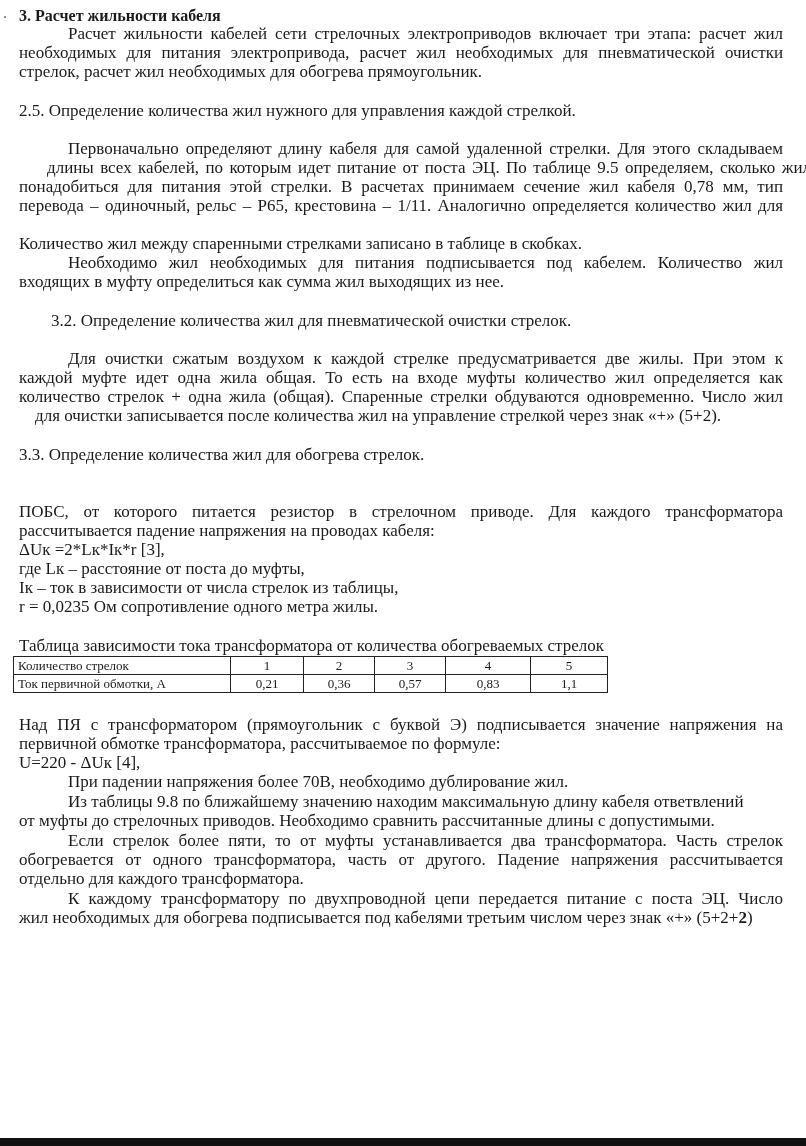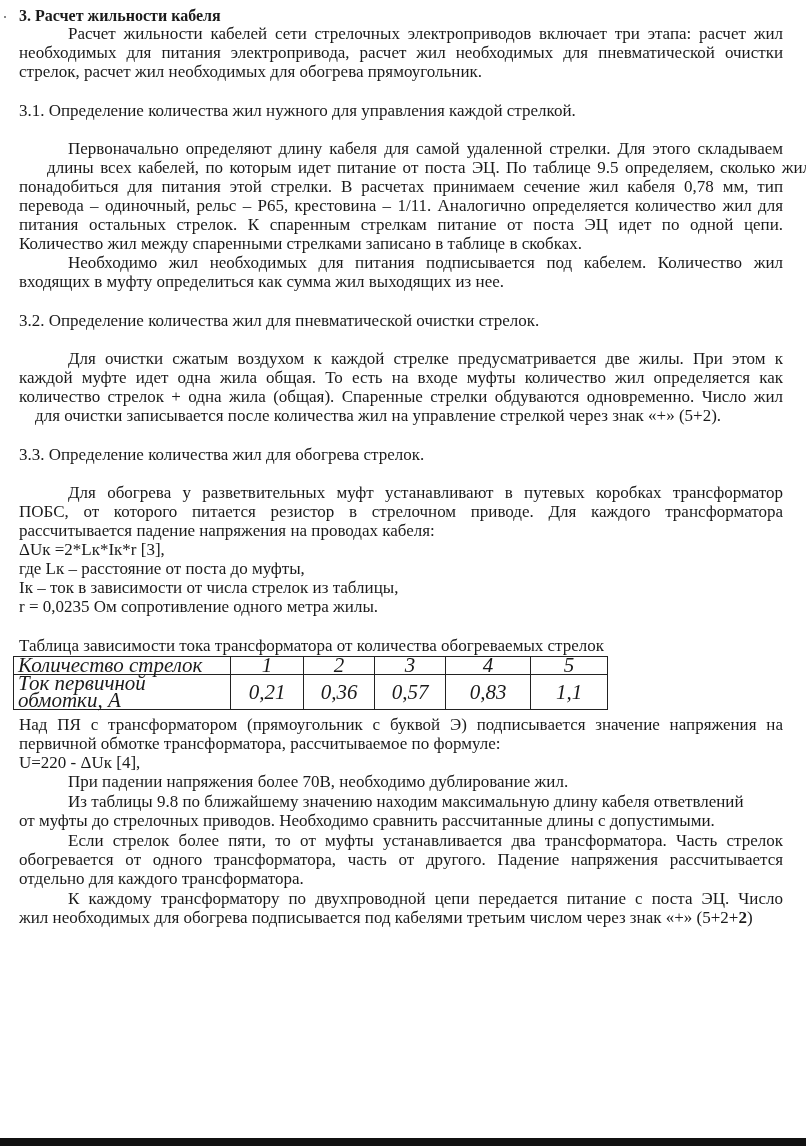--- a/index.html
+++ b/index.html
@@ -5,60 +5,58 @@
   html, body { margin: 0; padding: 0; background: #ffffff; }
   body { width: 806px; height: 1146px; position: relative; overflow: hidden;
          font-family: "Liberation Serif", "DejaVu Serif", serif; color: #1a1a1a; }
   .page { position: absolute; left: 0; top: 0; width: 806px; height: 1146px; }
   .line { position: absolute; left: 19px; font-size: 17px; line-height: 19px; white-space: nowrap; }
   .just { width: 764px; text-align: justify; text-align-last: justify; white-space: normal; }
   .ind { left: 68px; width: 715px; }
   .title { font-weight: bold; font-size: 16px; }
   .bold { font-weight: bold; }
   table.t { position: absolute; left: 13px; top: 656px; border-collapse: collapse;
-            font-family: "Liberation Serif", serif; font-size: 21px; font-style: italic; }
+            font-family: "Liberation Serif", serif; font-size: 13px; }
   table.t td { border: 1px solid #222; padding: 0 4px; height: 17px; line-height: 17px; }
   table.t td.h { width: 208px; text-align: left; }
   table.t td.v { text-align: center; }
   .c1 { width: 64px; } .c2 { width: 62px; } .c3 { width: 62px; } .c4 { width: 76px; } .c5 { width: 68px; }
   .bottom-bar { position: absolute; left: 0; top: 1138px; width: 806px; height: 8px; background: #111; }
   .speck { position: absolute; left: 4px; top: 16px; width: 2px; height: 2px; background: #888; }
 </style>
 </head>
 <body>
 
 <div class="page">
   <div class="speck"></div>
 
   <div class="line title" style="top:6px; left:19px;">3. Расчет жильности кабеля</div>
   <div class="line just ind" style="top:24px;">Расчет жильности кабелей сети стрелочных электроприводов включает три этапа: расчет жил</div>
   <div class="line just" style="top:43px;">необходимых для питания электропривода, расчет жил необходимых для пневматической очистки</div>
   <div class="line" style="top:62px;">стрелок, расчет жил необходимых для обогрева прямоугольник.</div>
 
-  <div class="line" style="top:101px;">3.1. Определение количества жил нужного для управления каждой стрелкой.</div>
+  <div class="line" style="top:101px;">2.5. Определение количества жил нужного для управления каждой стрелкой.</div>
 
   <div class="line just ind" style="top:139px;">Первоначально определяют длину кабеля для самой удаленной стрелки. Для этого складываем</div>
   <div class="line just" style="top:158px;margin-left:28px;">длины всех кабелей, по которым идет питание от поста ЭЦ. По таблице 9.5 определяем, сколько жил</div>
   <div class="line just" style="top:177px;">понадобиться для питания этой стрелки. В расчетах принимаем сечение жил кабеля 0,78 мм, тип</div>
   <div class="line just" style="top:196px;">перевода – одиночный, рельс – Р65, крестовина – 1/11. Аналогично определяется количество жил для</div>
-  <div class="line just" style="top:215px;">питания остальных стрелок. К спаренным стрелкам питание от поста ЭЦ идет по одной цепи.</div>
   <div class="line" style="top:234px;">Количество жил между спаренными стрелками записано в таблице в скобках.</div>
   <div class="line just ind" style="top:253px;">Необходимо жил необходимых для питания подписывается под кабелем. Количество жил</div>
   <div class="line" style="top:272px;">входящих в муфту определиться как сумма жил выходящих из нее.</div>
 
-  <div class="line" style="top:311px;">3.2. Определение количества жил для пневматической очистки стрелок.</div>
+  <div class="line" style="top:311px;margin-left:32px;">3.2. Определение количества жил для пневматической очистки стрелок.</div>
 
   <div class="line just ind" style="top:349px;">Для очистки сжатым воздухом к каждой стрелке предусматривается две жилы. При этом к</div>
   <div class="line just" style="top:368px;">каждой муфте идет одна жила общая. То есть на входе муфты количество жил определяется как</div>
   <div class="line just" style="top:387px;">количество стрелок + одна жила (общая). Спаренные стрелки обдуваются одновременно. Число жил</div>
   <div class="line" style="top:406px;margin-left:16px;">для очистки записывается после количества жил на управление стрелкой через знак «+» (5+2).</div>
 
   <div class="line" style="top:445px;">3.3. Определение количества жил для обогрева стрелок.</div>
 
-  <div class="line just ind" style="top:483px;">Для обогрева у разветвительных муфт устанавливают в путевых коробках трансформатор</div>
   <div class="line just" style="top:502px;">ПОБС, от которого питается резистор в стрелочном приводе. Для каждого трансформатора</div>
   <div class="line" style="top:521px;">рассчитывается падение напряжения на проводах кабеля:</div>
   <div class="line" style="top:540px;">ΔUк =2*Lк*Iк*r    [3],</div>
   <div class="line" style="top:578px;">Iк – ток в зависимости от числа стрелок из таблицы,</div>
   <div class="line" style="top:559px;">где Lк – расстояние от поста до муфты,</div>
   <div class="line" style="top:597px;">r = 0,0235 Ом  сопротивление одного метра жилы.</div>
 
   <div class="line" style="top:636px;">Таблица зависимости тока трансформатора от количества обогреваемых стрелок</div>
   <table class="t">
     <tbody>

